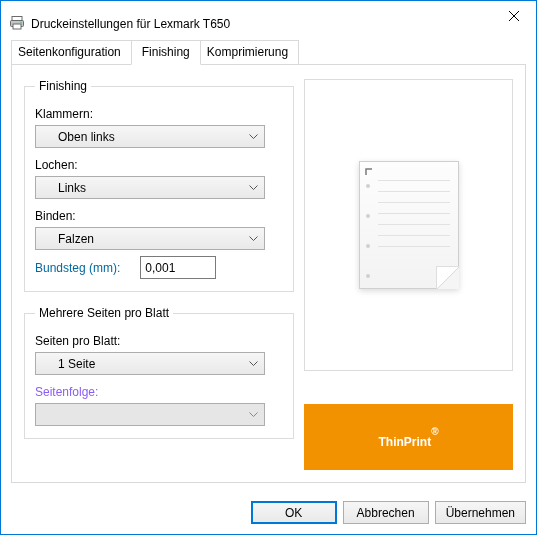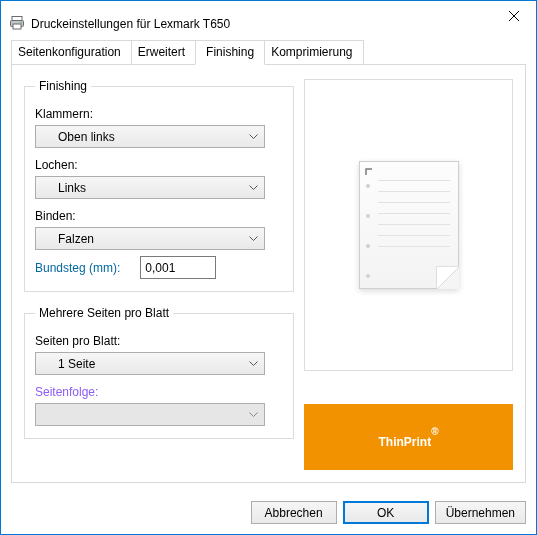--- a/index.html
+++ b/index.html
@@ -61,21 +61,20 @@
       <svg width="10" height="10" viewBox="0 0 10 10">
         <line x1="0" y1="0" x2="10" y2="10" stroke="#000" stroke-width="1"></line>
         <line x1="10" y1="0" x2="0" y2="10" stroke="#000" stroke-width="1"></line>
       </svg>
     </div>
   </div>
 
   <div class="content">
     <div class="tabs">
       <div class="tab">Seitenkonfiguration</div>
-      <div class="tab">Erweitert</div>
       <div class="tab active">Finishing</div>
       <div class="tab">Komprimierung</div>
     </div>
 
     <div class="tabpanel">
       <div class="left-col">
         <fieldset>
           <legend>Finishing</legend>
 
           <div class="field-label">Klammern:</div>
@@ -164,17 +163,17 @@
         </div>
 
         <div class="brand">
           <span class="brand-text"><span>ThinPrint</span><sup>®</sup></span>
         </div>
       </div>
     </div>
   </div>
 
   <div class="buttonbar">
+    <div class="btn primary">OK</div>
     <div class="btn">Abbrechen</div>
-    <div class="btn primary">OK</div>
     <div class="btn">Übernehmen</div>
   </div>
 </div>
 
 </body></html>

